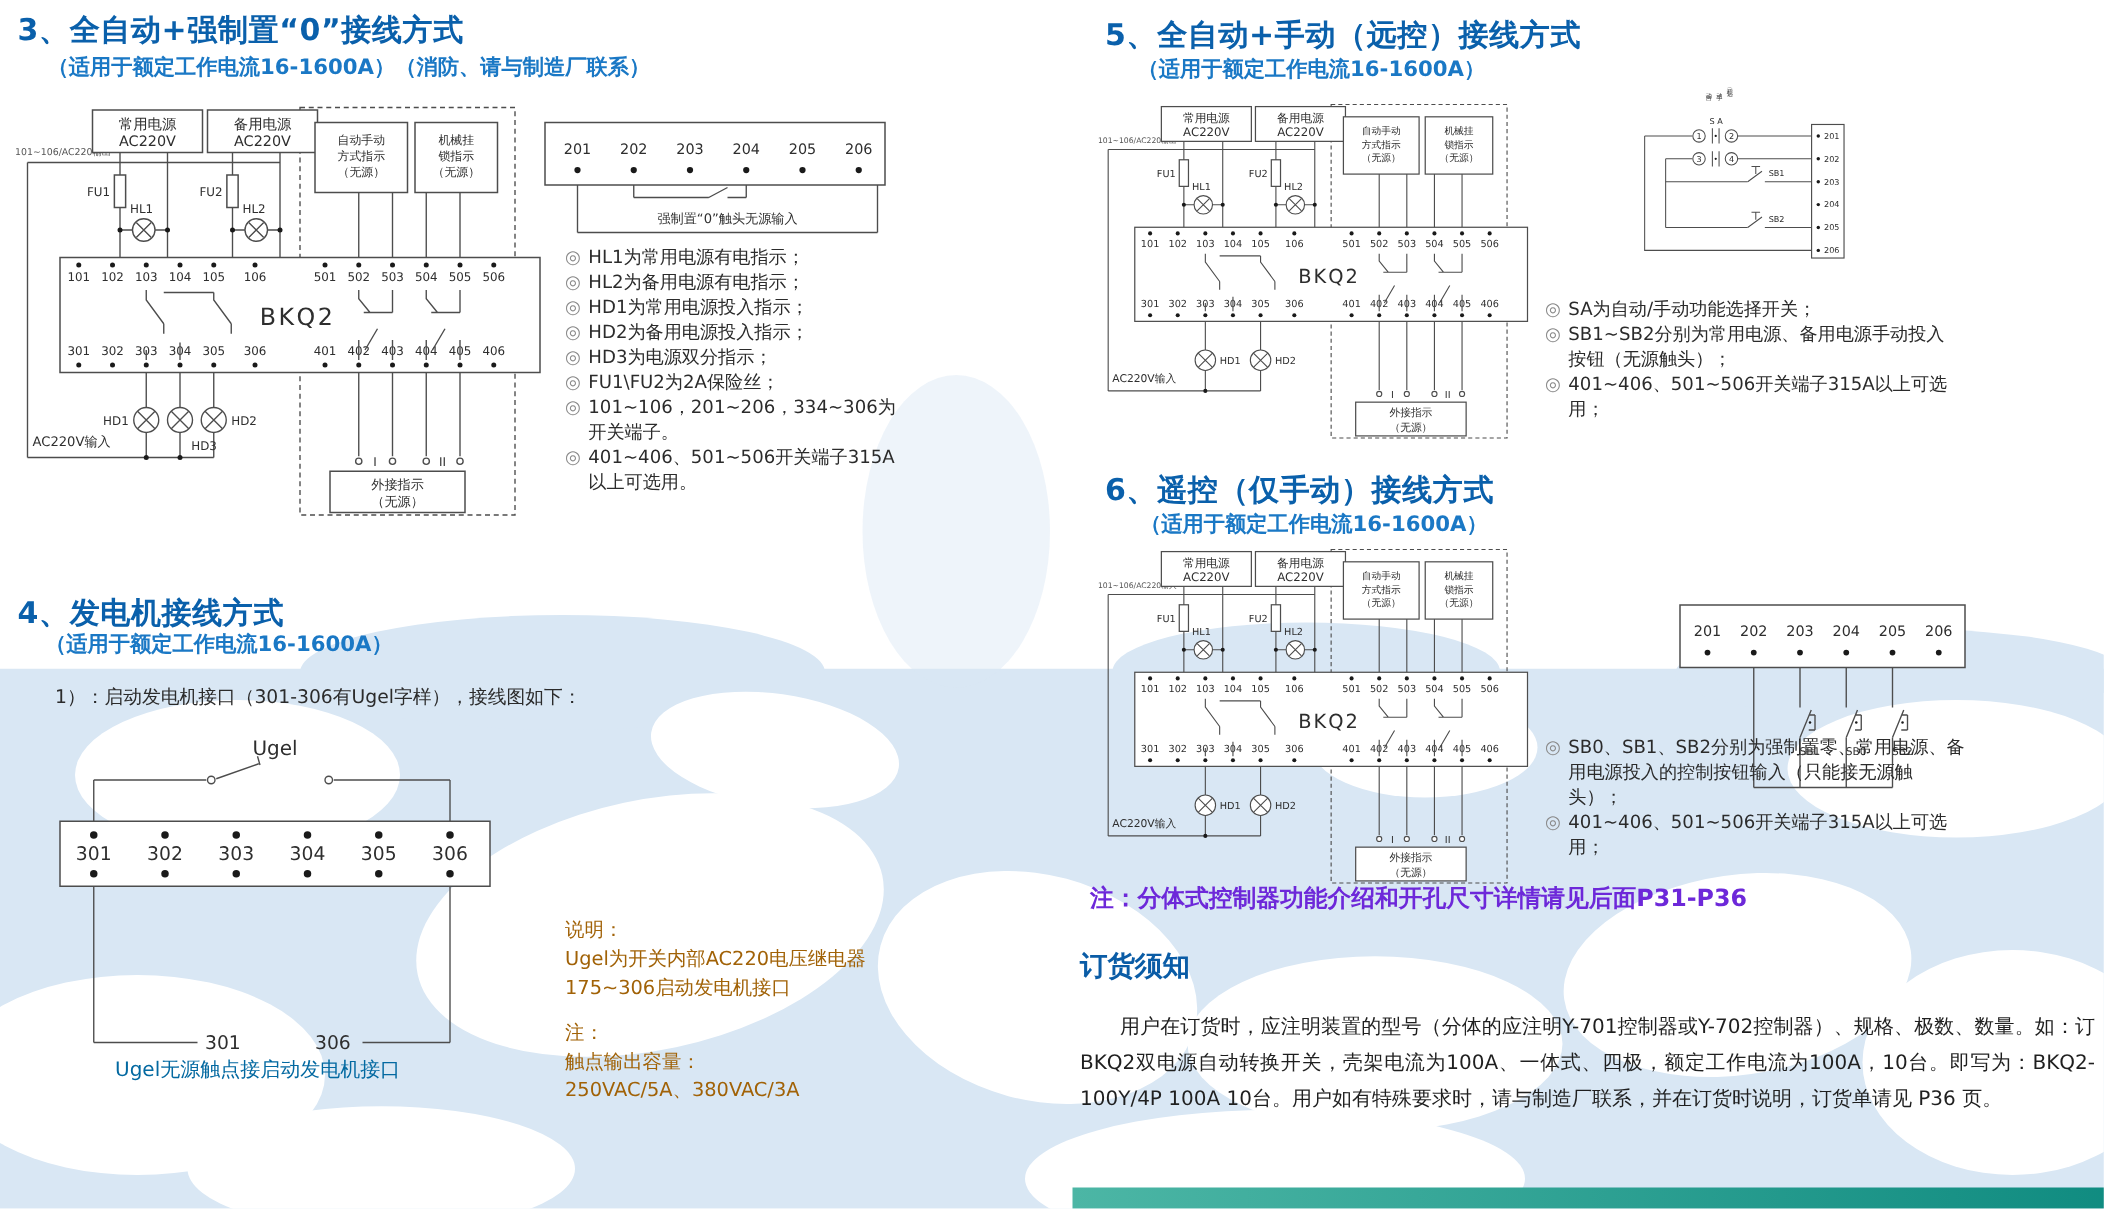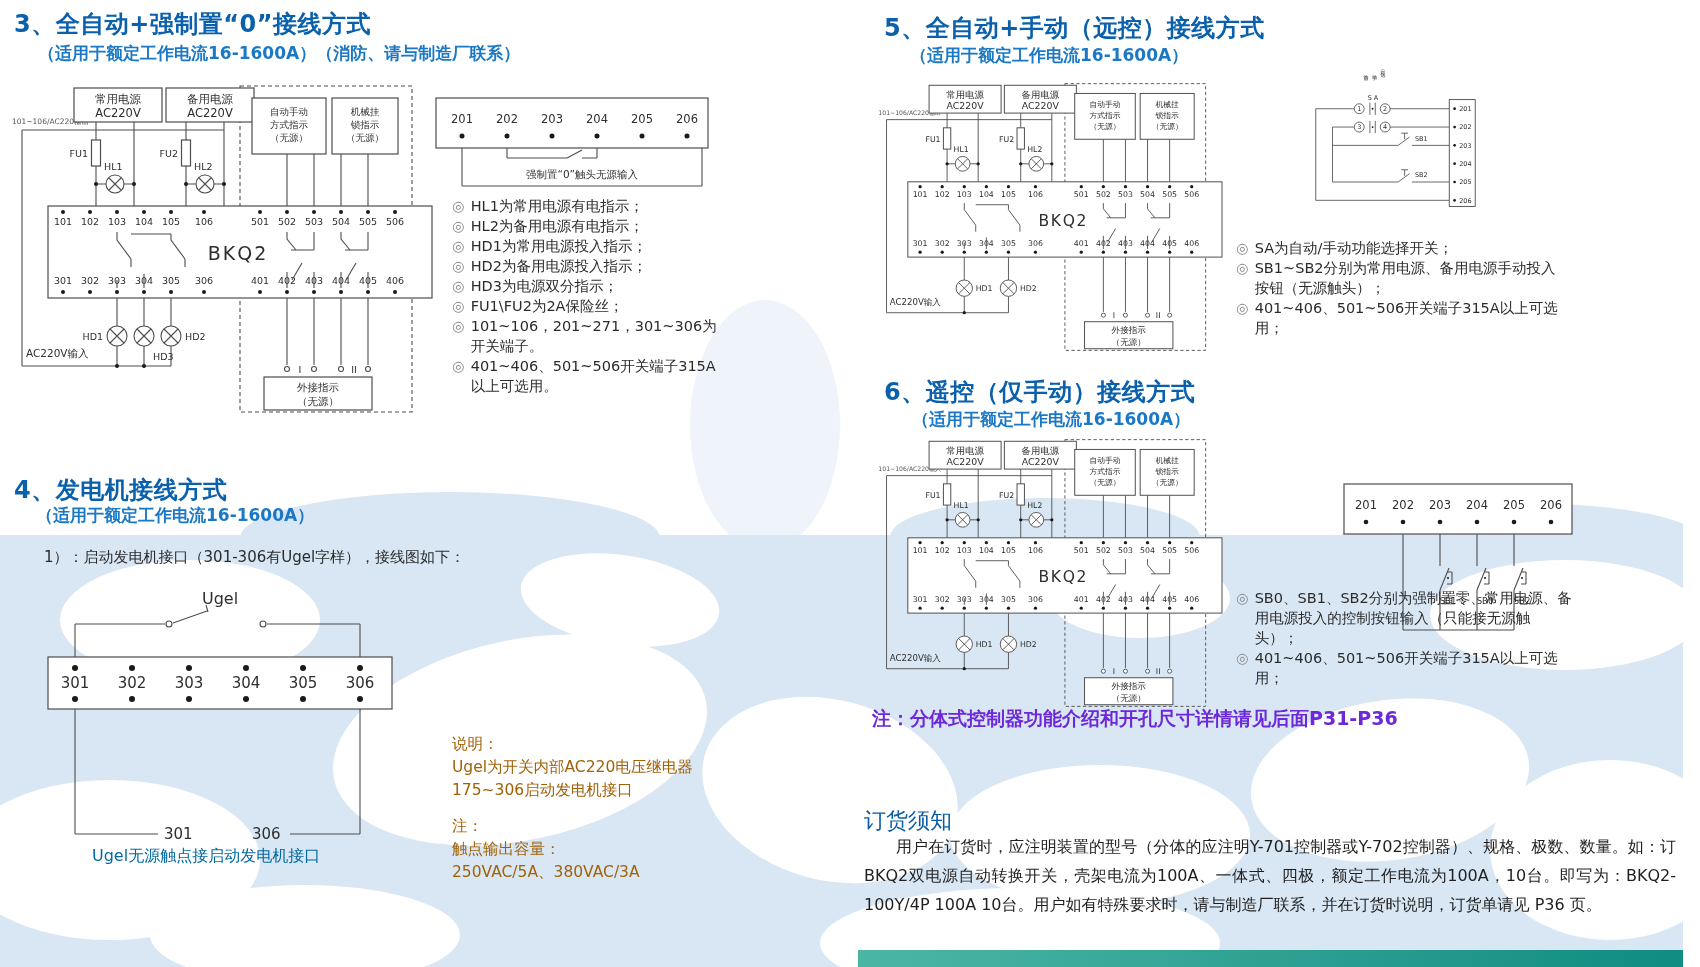--- a/index.html
+++ b/index.html
@@ -11,21 +11,21 @@
   .blob{position:absolute;background:#ffffff;border-radius:50%;}
   .blobb{position:absolute;background:#d9e7f4;border-radius:50%;}
   .teal{position:absolute;left:858px;top:950px;width:842px;height:17px;
         background:linear-gradient(90deg,#4cb6a5,#0f8b80);}
   
   .sec-num{font-weight:bold;}
   .sec-title{position:absolute;font-weight:bold;font-size:24px;color:#0a60ab;letter-spacing:.5px;}
   .sec-sub{position:absolute;font-weight:bold;font-size:17px;color:#1a78c5;}
   .body-txt{position:absolute;font-size:15px;color:#2b2b2b;}
   .note-line{position:absolute;font-size:19px;font-weight:bold;color:#6d28d9;}
-  .order-title{position:absolute;font-size:22px;font-weight:normal;color:#0a5ca6;margin-top:48px;}
+  .order-title{position:absolute;font-size:22px;font-weight:bold;color:#0a5ca6;}
   .order-par{position:absolute;width:812px;font-size:16px;line-height:29px;color:#1f1f1f;
              text-indent:2em;text-align:justify;}
   .caption{position:absolute;font-size:16px;color:#0369a1;}
   .desc-block{position:absolute;font-size:15.5px;line-height:23px;color:#a16207;}
   .desc-gap{height:13px;}
   
   .bullets{position:absolute;font-size:14.5px;line-height:20px;color:#2b2b2b;}
   .bullets .b{display:flex;align-items:flex-start;}
   .bullets .mark{color:#8a8a8a;margin-right:6px;flex:0 0 auto;}
   
@@ -270,21 +270,21 @@
     <div class="b">
         <span class="mark">◎</span>
         <span>HD3为电源双分指示；</span>
       </div>
     <div class="b">
         <span class="mark">◎</span>
         <span>FU1\FU2为2A保险丝；</span>
       </div>
     <div class="b">
         <span class="mark">◎</span>
-        <span>101~106，201~271，301~306为开关端子。</span>
+        <span>101~106，201~206，334~306为开关端子。</span>
       </div>
     <div class="b">
         <span class="mark">◎</span>
         <span>401~406、501~506开关端子315A以上可选用。</span>
       </div>
   </div>
 
   <div class="sec-title" style="left:14px;top:474px"><span class="sec-num">4、</span><span>发电机接线方式</span></div>
   <div class="sec-sub" style="left:36px;top:504px">（适用于额定工作电流16-1600A）</div>
   <div class="body-txt" style="left:44px;top:548px">1）：启动发电机接口（301-306有Ugel字样），接线图如下：</div>
@@ -740,16 +740,16 @@
         <span>SB0、SB1、SB2分别为强制置零、常用电源、备用电源投入的控制按钮输入（只能接无源触头）；</span>
       </div>
     <div class="b">
         <span class="mark">◎</span>
         <span>401~406、501~506开关端子315A以上可选用；</span>
       </div>
   </div>
 
   <div class="note-line" style="left:872px;top:706px">注：分体式控制器功能介绍和开孔尺寸详情请见后面P31-P36</div>
   <div class="order-title" style="left:864px;top:758px">订货须知</div>
-  <div class="order-par" style="left:864px;top:832px">用户在订货时，应注明装置的型号（分体的应注明Y-701控制器或Y-702控制器）、规格、极数、数量。如：订BKQ2双电源自动转换开关，壳架电流为100A、一体式、四极，额定工作电流为100A，10台。即写为：BKQ2-100Y/4P  100A  10台。用户如有特殊要求时，请与制造厂联系，并在订货时说明，订货单请见 P36 页。</div>
+  <div class="order-par" style="left:864px;top:806px">用户在订货时，应注明装置的型号（分体的应注明Y-701控制器或Y-702控制器）、规格、极数、数量。如：订BKQ2双电源自动转换开关，壳架电流为100A、一体式、四极，额定工作电流为100A，10台。即写为：BKQ2-100Y/4P  100A  10台。用户如有特殊要求时，请与制造厂联系，并在订货时说明，订货单请见 P36 页。</div>
 
   <div class="teal"></div>
 </div>
 
 </body></html>

